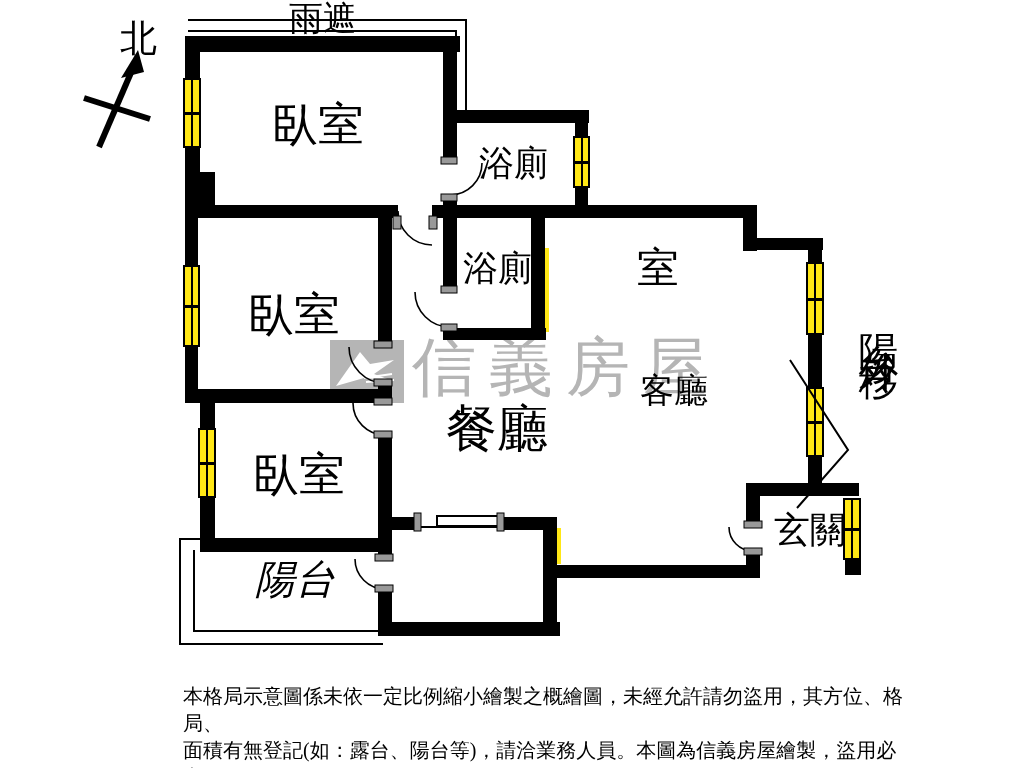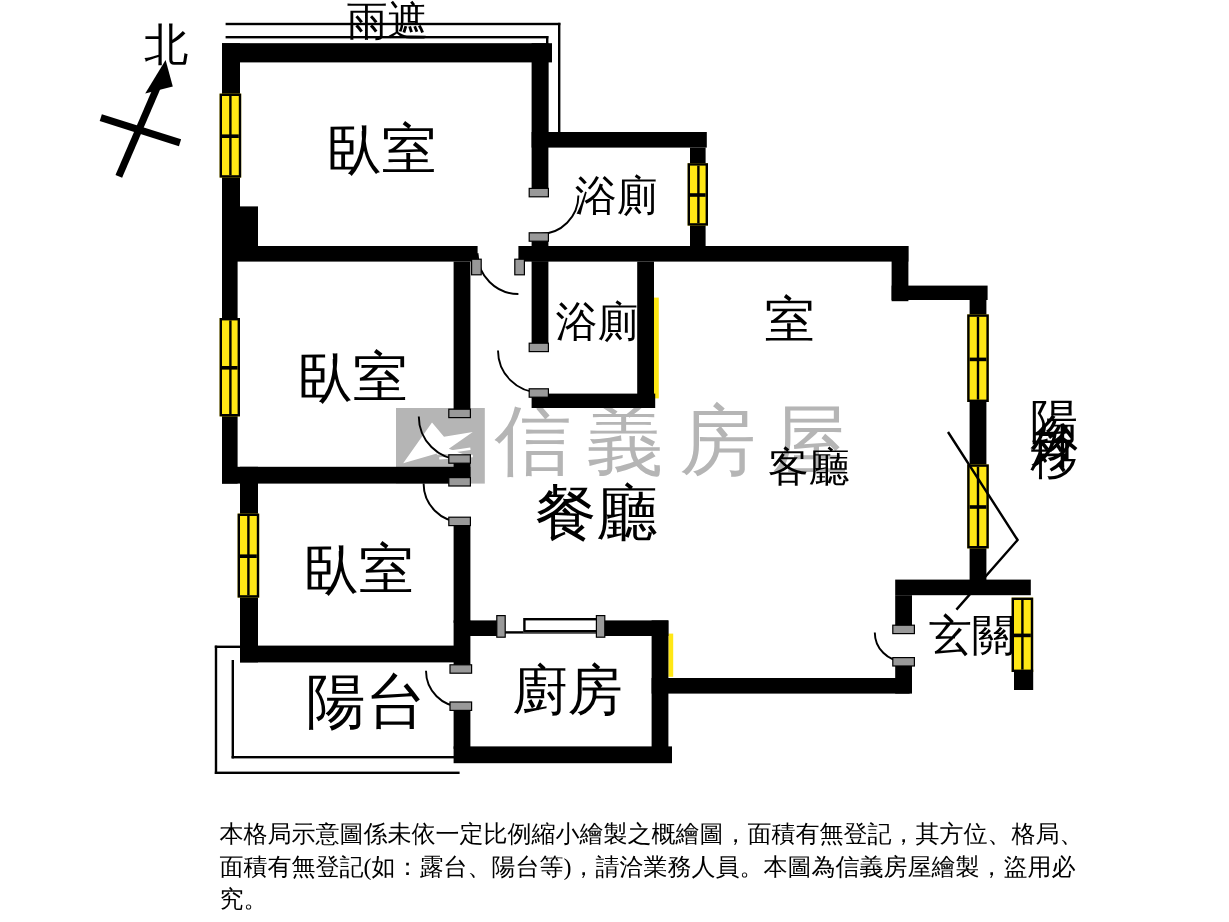--- a/index.html
+++ b/index.html
@@ -148,23 +148,22 @@
   <div class="lbl" style="left:120px;top:20px;font-size:37px;">北</div>
   <div class="lbl" style="left:289px;top:2px;font-size:34px;">雨遮</div>
   <div class="lbl" style="left:272px;top:102px;font-size:46px;">臥室</div>
   <div class="lbl" style="left:479px;top:146px;font-size:35px;">浴廁</div>
   <div class="lbl" style="left:463px;top:251px;font-size:35px;">浴廁</div>
   <div class="lbl" style="left:637px;top:247px;font-size:42px;">室</div>
   <div class="lbl" style="left:248px;top:292px;font-size:46px;">臥室</div>
   <div class="lbl" style="left:253px;top:452px;font-size:46px;">臥室</div>
   <div class="lbl" style="left:446px;top:404px;font-size:51px;text-align:right;">餐廳</div>
   <div class="lbl" style="left:640px;top:374px;font-size:34px;">客廳</div>
-  <div class="lbl" style="left:427px;top:553px;font-size:46px;">廚房</div>
   <div class="lbl" style="left:774px;top:512px;font-size:36px;">玄關</div>
-  <div class="lbl" style="left:255px;top:560px;font-size:50px;">陽台</div>
+  <div class="lbl" style="left:255px;top:560px;font-size:40px;font-style:italic;">陽台</div>
   <div class="lbl vert" style="left:858px;top:303px;font-size:40px;letter-spacing:9px;">陽台外移</div>
 
   <div id="disclaimer">
-    <div>本格局示意圖係未依一定比例縮小繪製之概繪圖，面積有無登記，其方位、格局、</div>
+    <div>本格局示意圖係未依一定比例縮小繪製之概繪圖，未經允許請勿盜用，其方位、格局、</div>
     <div>面積有無登記(如：露台、陽台等)，請洽業務人員。本圖為信義房屋繪製，盜用必究。</div>
   </div>
 
 </div>
 
 </body></html>

